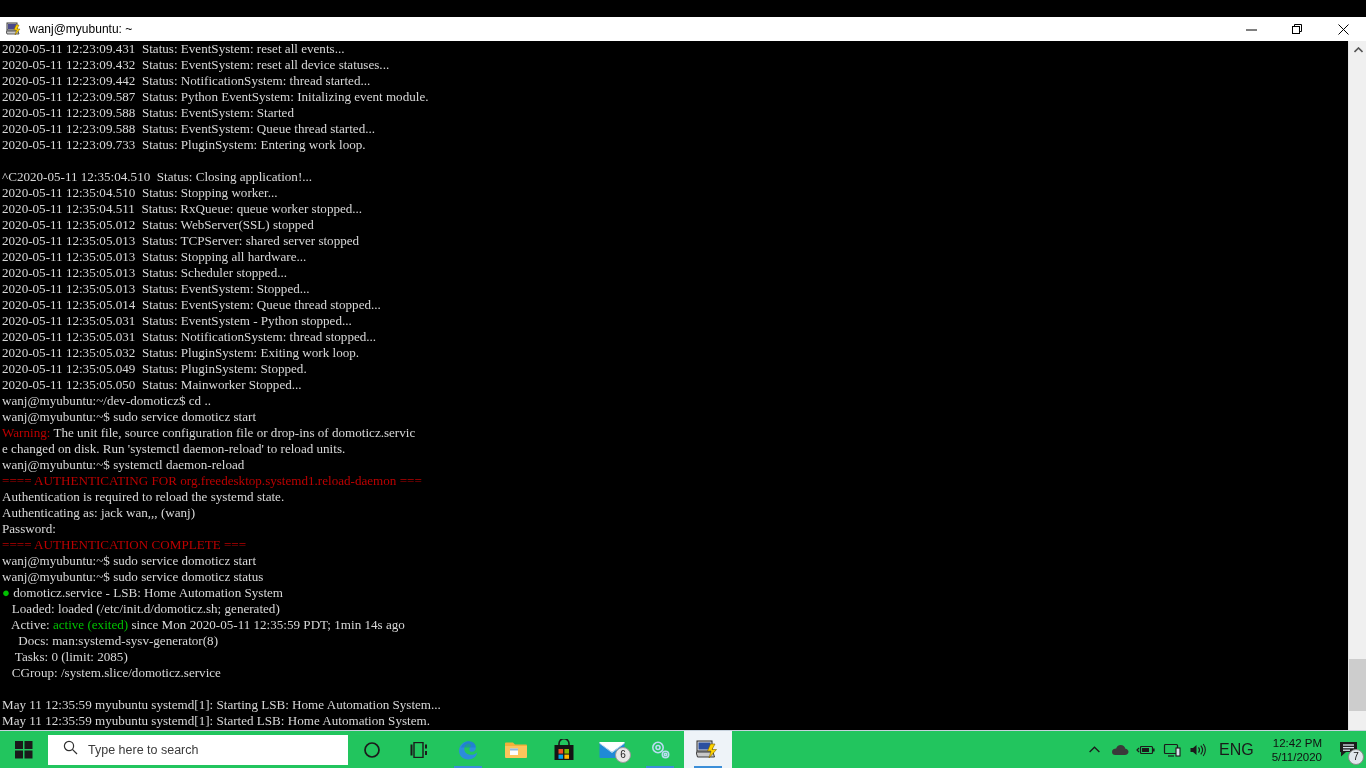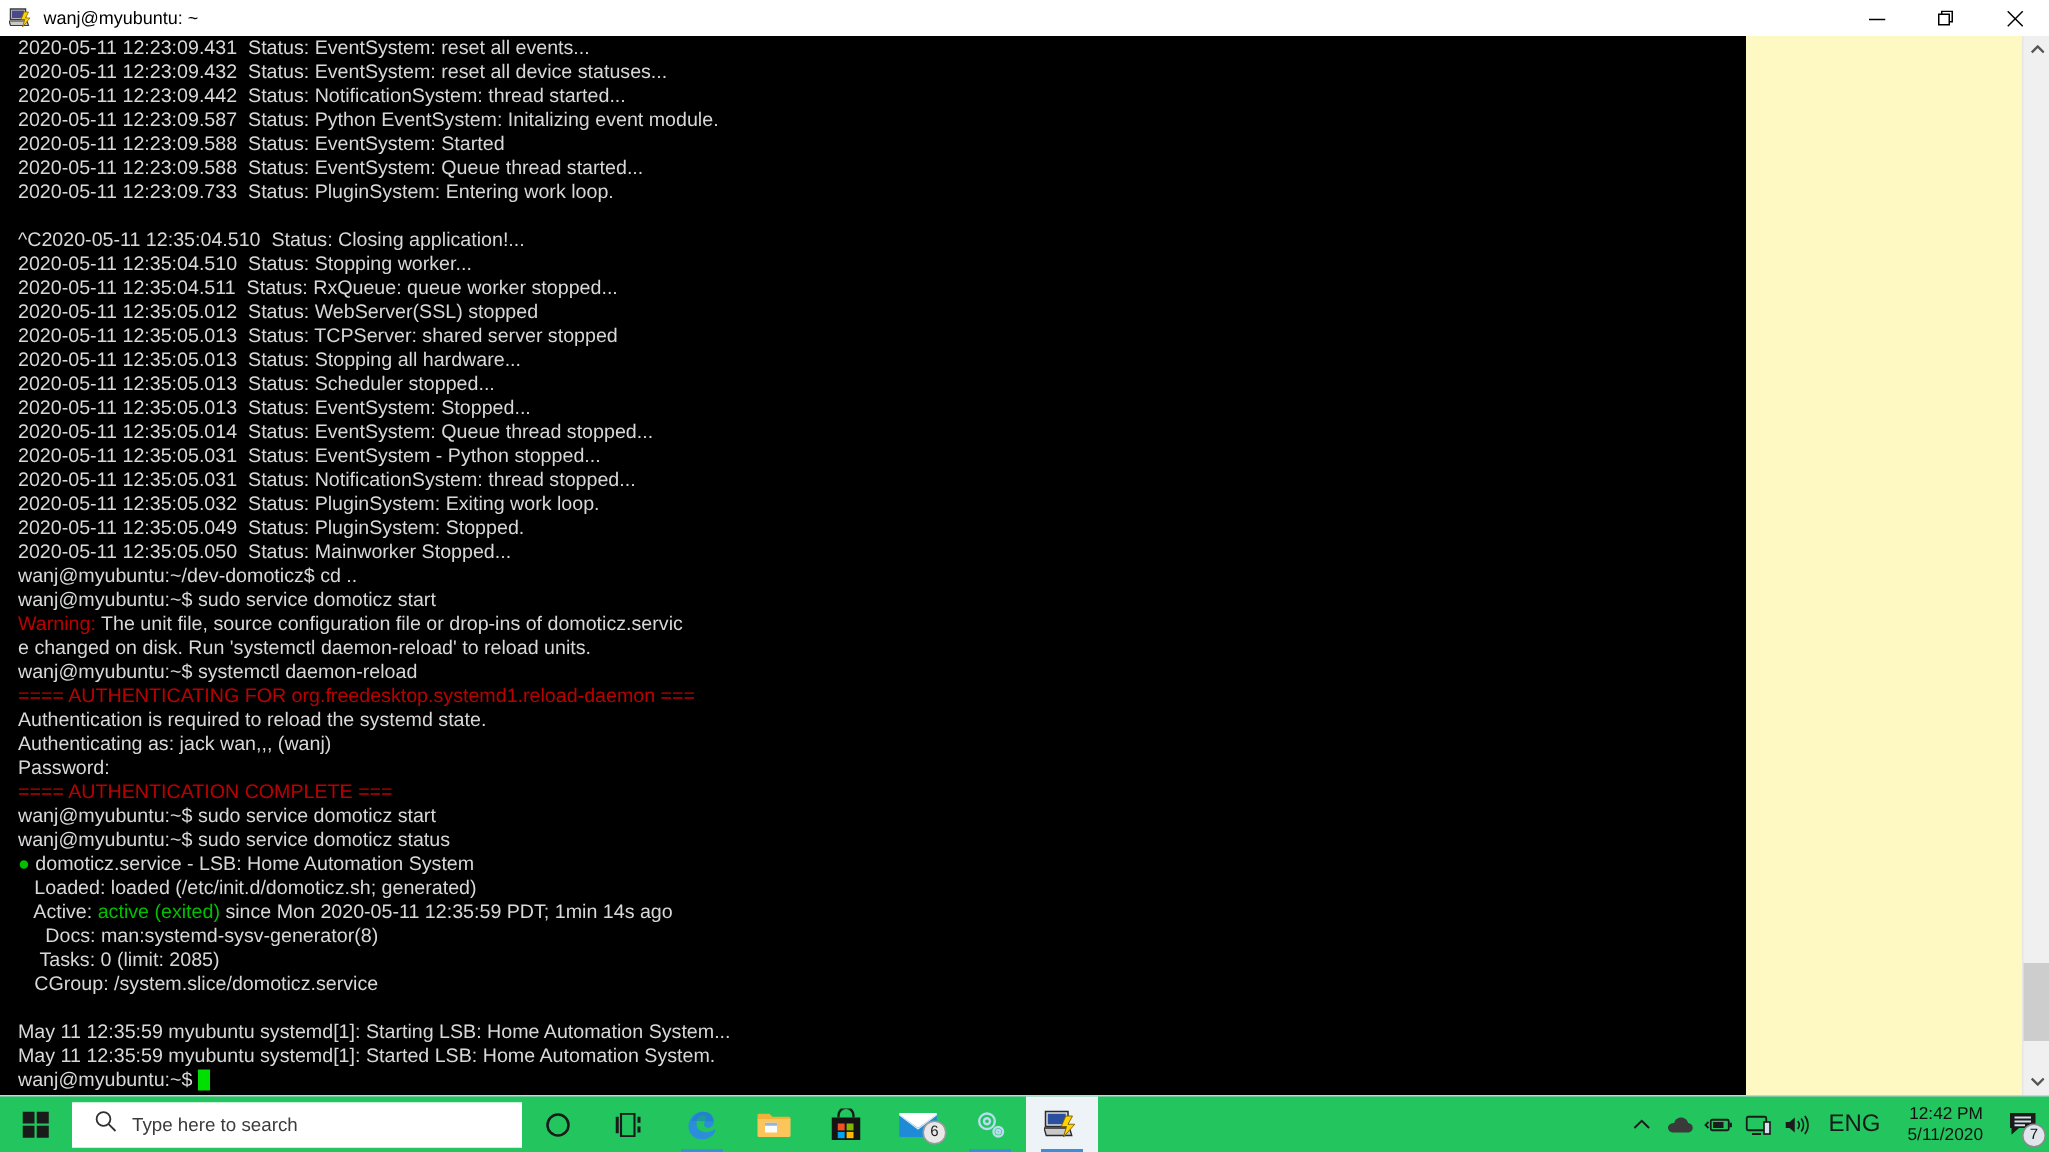--- a/index.html
+++ b/index.html
@@ -3,45 +3,45 @@
 <meta charset="utf-8">
 <style>
   * { margin:0; padding:0; box-sizing:border-box; }
   html, body {
     width:1366px; height:768px; overflow:hidden;
     font-family:"Liberation Sans", sans-serif;
     background:#000;
   }
 
   
-  #window { position:absolute; left:0; top:0; width:1366px; height:730px; background:#fef9c3; }
+  #window { position:absolute; left:0; top:17px; width:1366px; height:730px; background:#ec4899; }
 
   #titlebar {
     position:absolute; left:0; top:0; width:1366px; height:24px;
     background:#ffffff; display:flex; align-items:center;
   }
   #title-icon { width:16px; height:16px; margin-left:6px; margin-right:7px; flex:0 0 auto; }
   #title-text {
     font-size:12px; color:#000; font-family:"Liberation Sans", sans-serif;
     line-height:24px; white-space:nowrap;
   }
   #titlebar-buttons { margin-left:auto; display:flex; height:24px; }
   .tb-btn {
     width:46px; height:24px; display:flex; align-items:center; justify-content:center;
   }
 
   
   #terminal {
-    position:absolute; left:0; top:24px; width:1164px; height:706px;
+    position:absolute; left:0; top:24px; width:1348px; height:706px;
     background:#000; overflow:hidden;
-    font-family:Liberation Sans, sans-serif;
+    font-family:Liberation Serif, serif;
     font-size:13.1px;
     line-height:16px;
     color:#d8d8d8;
-    padding:0px 0 0 12px;
+    padding:0px 0 0 2px;
     white-space:pre;
   }
   #terminal .line { height:16px; }
   .red { color:#bb0000; }
   .green { color:#00c000; }
   .cursor {
     display:inline-block; width:8px; height:14px;
     background:#00e000; vertical-align:-3px;
   }
 

